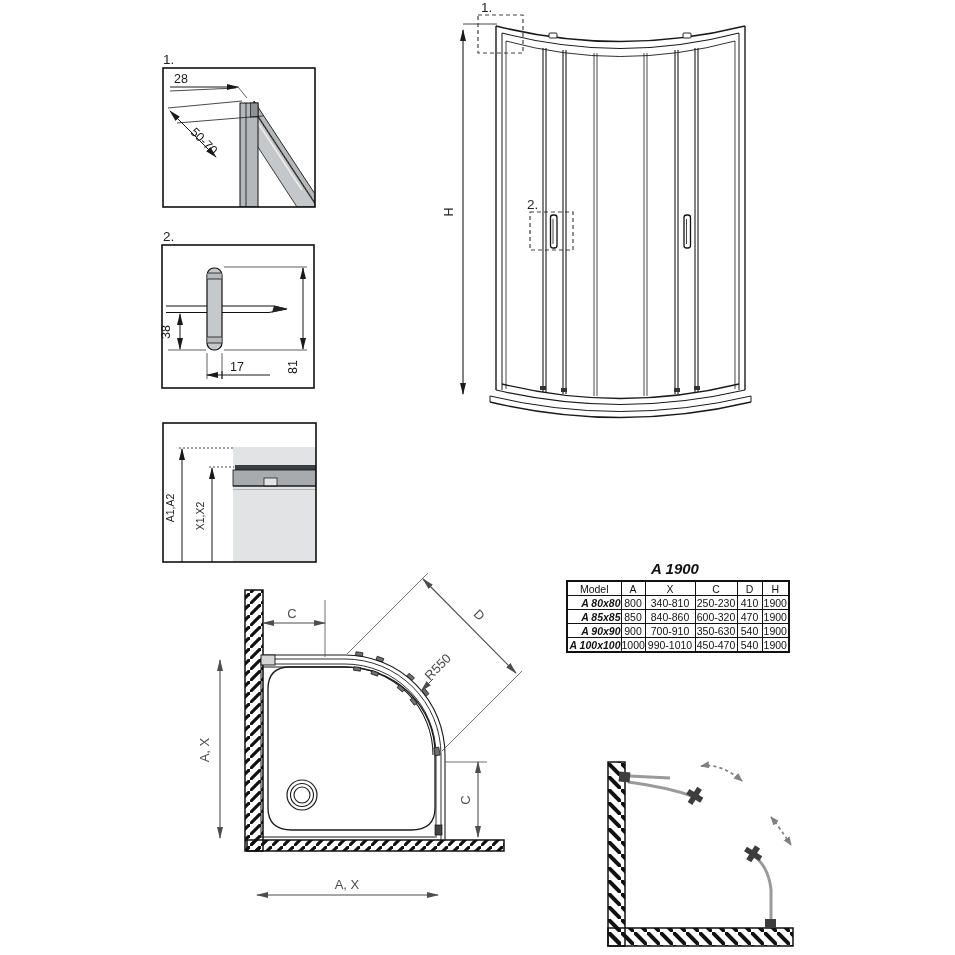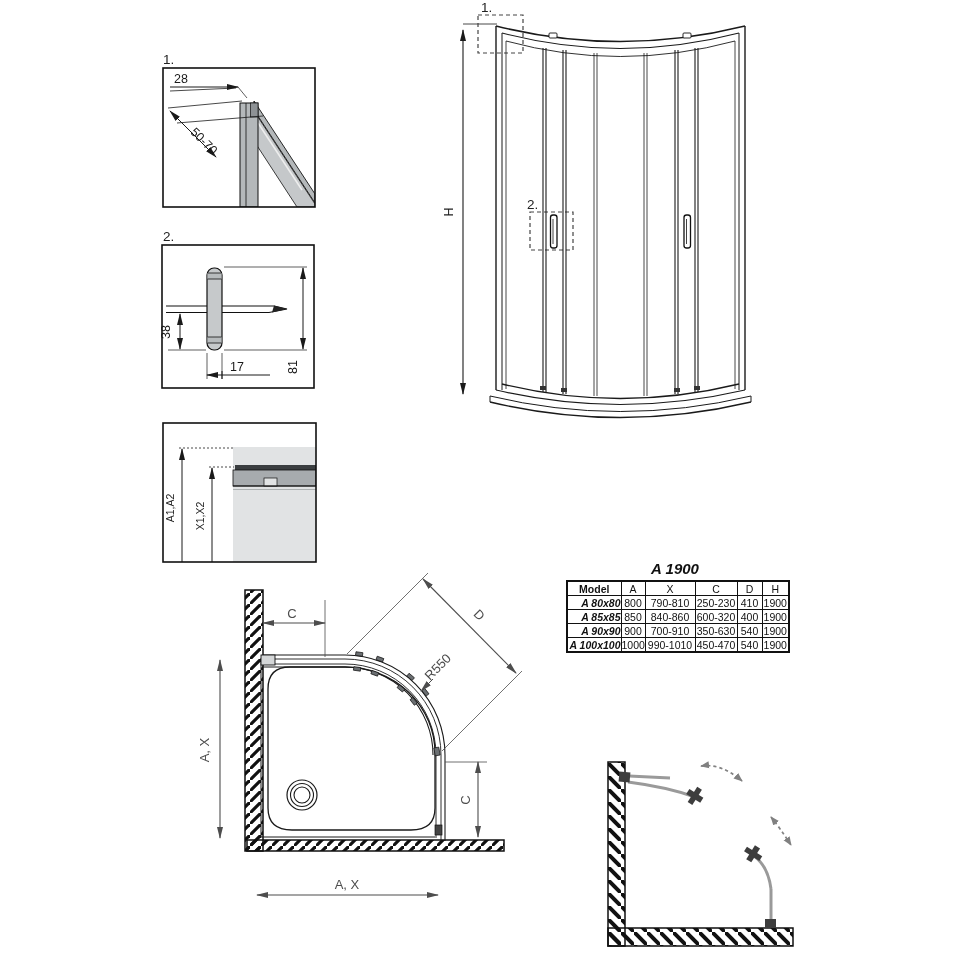--- a/index.html
+++ b/index.html
@@ -8,21 +8,21 @@
   .abs{position:absolute;}
   svg text{font-family:"Liberation Sans", sans-serif;}
   .dt{font-size:12.5px;fill:#1a1a1a;}
   .dts{font-size:10.5px;fill:#1a1a1a;}
   .lbl{font-size:13.5px;fill:#222;}
   .dtg{font-size:13px;fill:#4d4d4d;}
   .tbl-wrap{position:absolute;left:566px;top:560px;width:218px;}
   .tbl-title{font-size:15px;font-weight:bold;font-style:italic;text-align:center;color:#111;margin-bottom:3px;}
   table.spec{border-collapse:collapse;border:2px solid #111;width:222px;table-layout:fixed;}
   table.spec th, table.spec td{border:1.6px solid #111;font-size:10.5px;height:13px;text-align:center;padding:0;color:#111;font-weight:normal;white-space:nowrap;overflow:hidden;}
-  table.spec th.model-h{font-weight:bold;}
+  table.spec th.model-h{font-weight:normal;}
   table.spec td.model{font-weight:bold;font-style:italic;text-align:right;}
   .c-model{width:54px;}.c-a{width:24px;}.c-x{width:50px;}.c-c{width:42px;}.c-d{width:25px;}.c-h{width:27px;}
 </style>
 </head>
 <body>
 
 <div id="canvas">
 
   <svg class="abs" style="left:150px;top:45px" width="215" height="170" viewBox="0 0 215 170">
     <defs>
@@ -302,31 +302,31 @@
         <th class="model-h">Model</th>
         <th>A</th>
         <th>X</th>
         <th>C</th>
         <th>D</th>
         <th>H</th>
       </tr>
       <tr>
         <td class="model">A 80x80</td>
         <td>800</td>
-        <td>790-810</td>
+        <td>340-810</td>
         <td>250-230</td>
         <td>410</td>
         <td>1900</td>
       </tr>
       <tr>
         <td class="model">A 85x85</td>
         <td>850</td>
         <td>840-860</td>
         <td>600-320</td>
-        <td>400</td>
+        <td>470</td>
         <td>1900</td>
       </tr>
       <tr>
         <td class="model">A 90x90</td>
         <td>900</td>
         <td>700-910</td>
         <td>350-630</td>
         <td>540</td>
         <td>1900</td>
       </tr>

